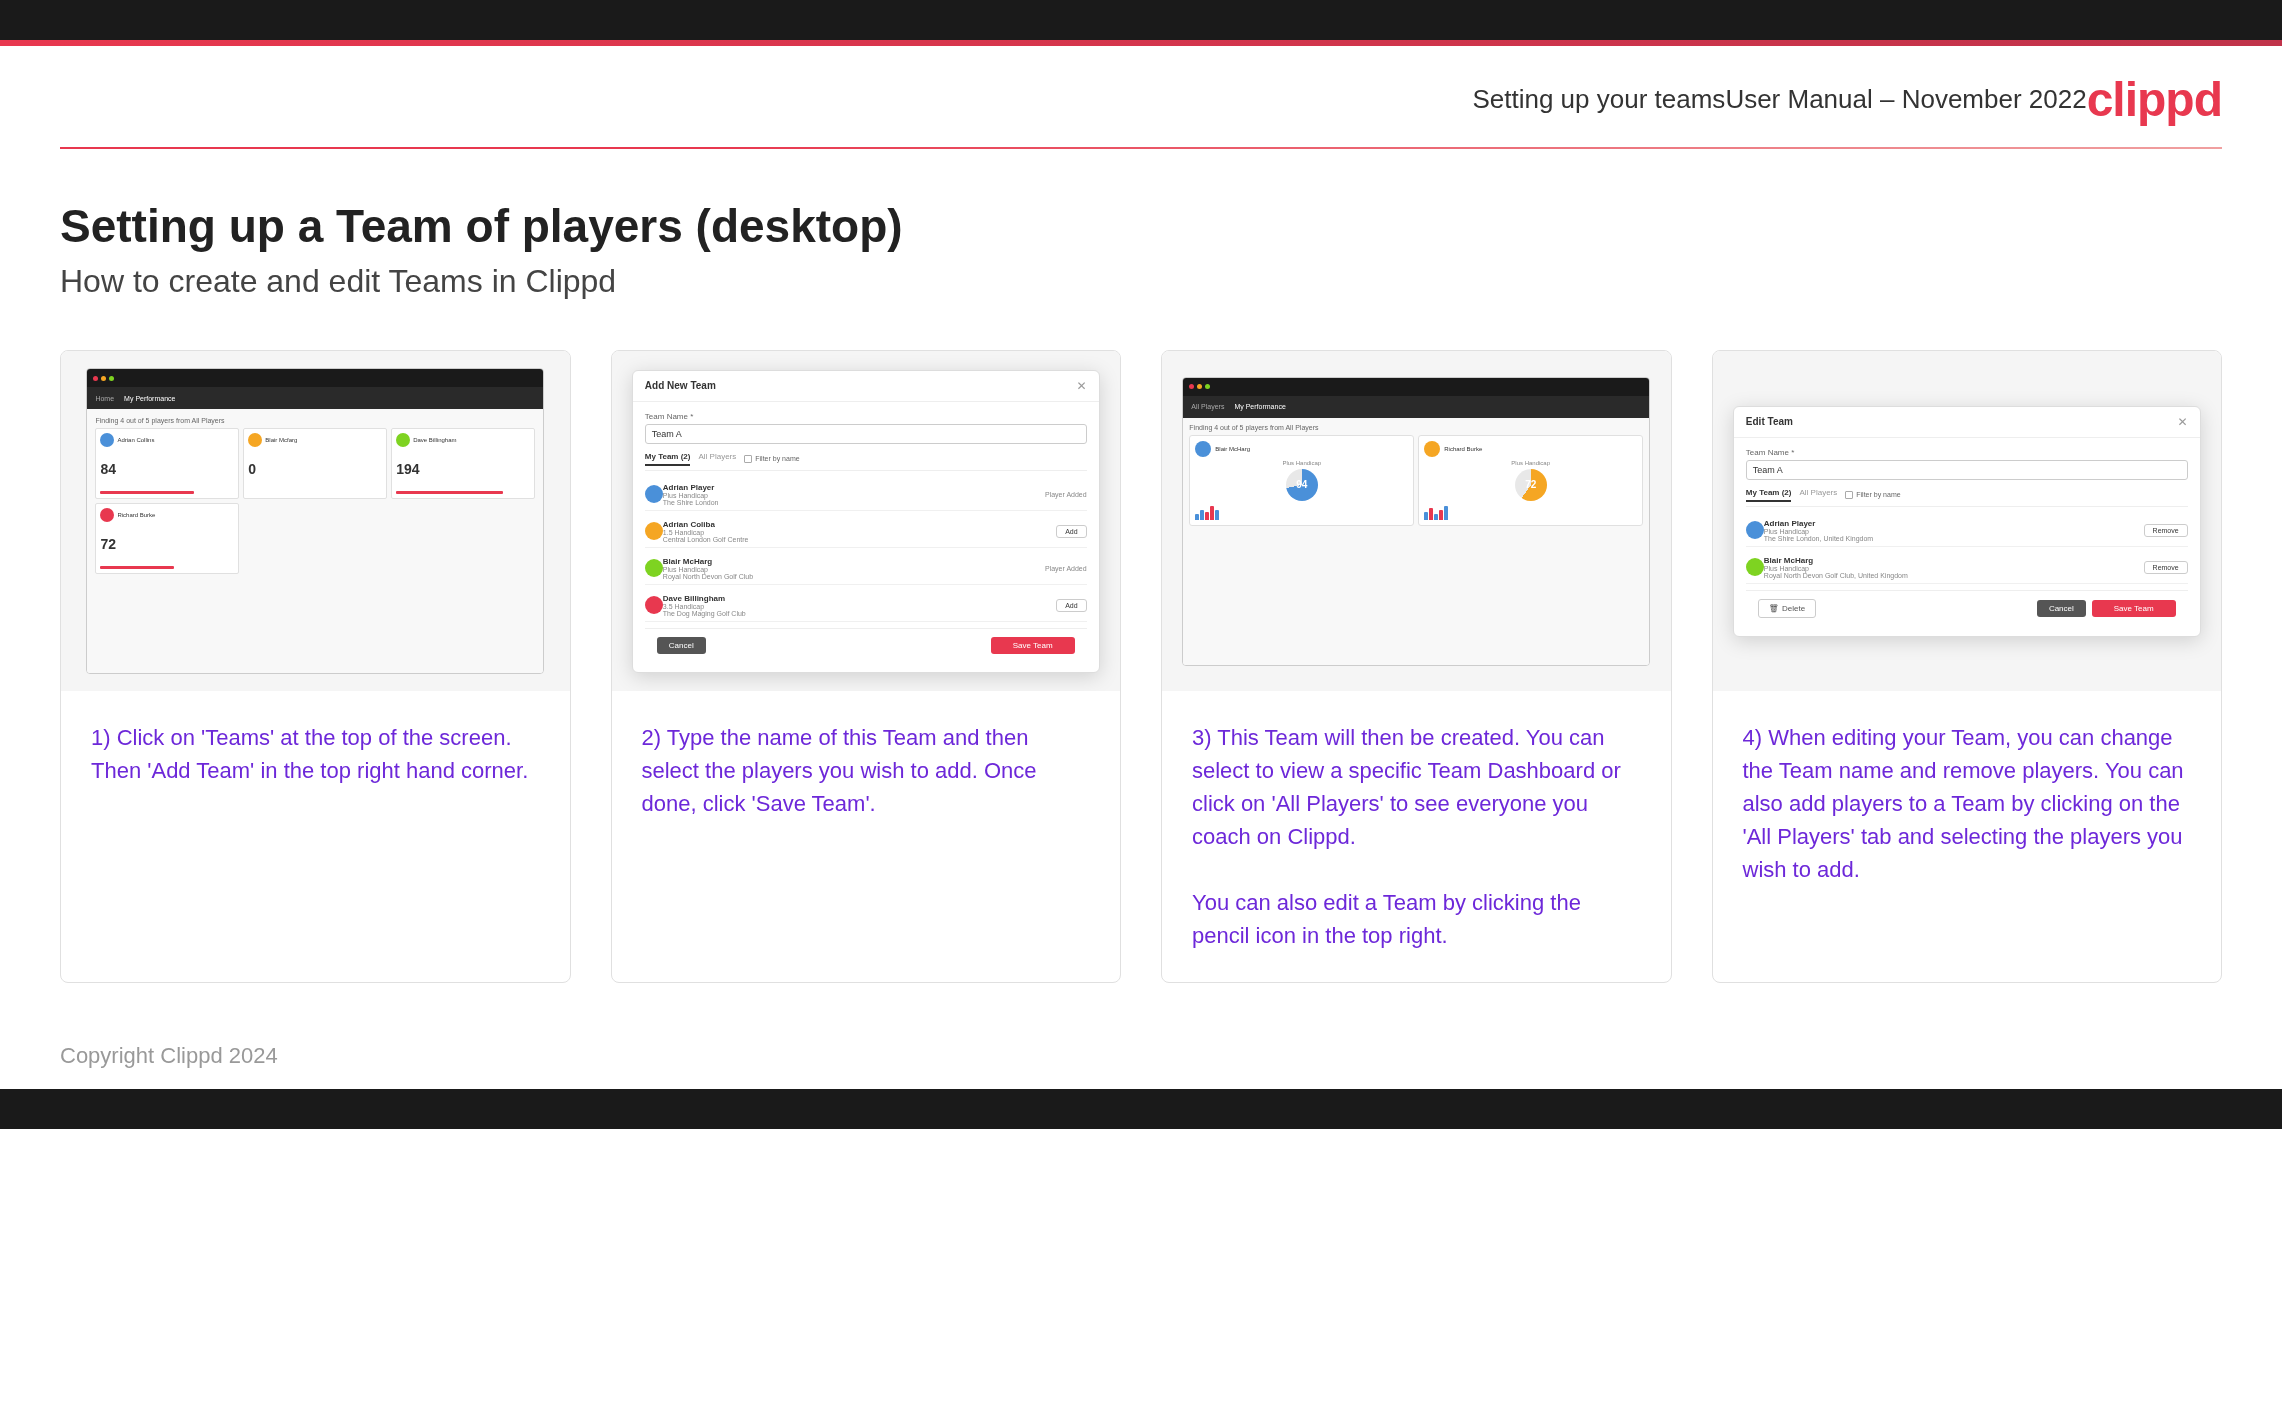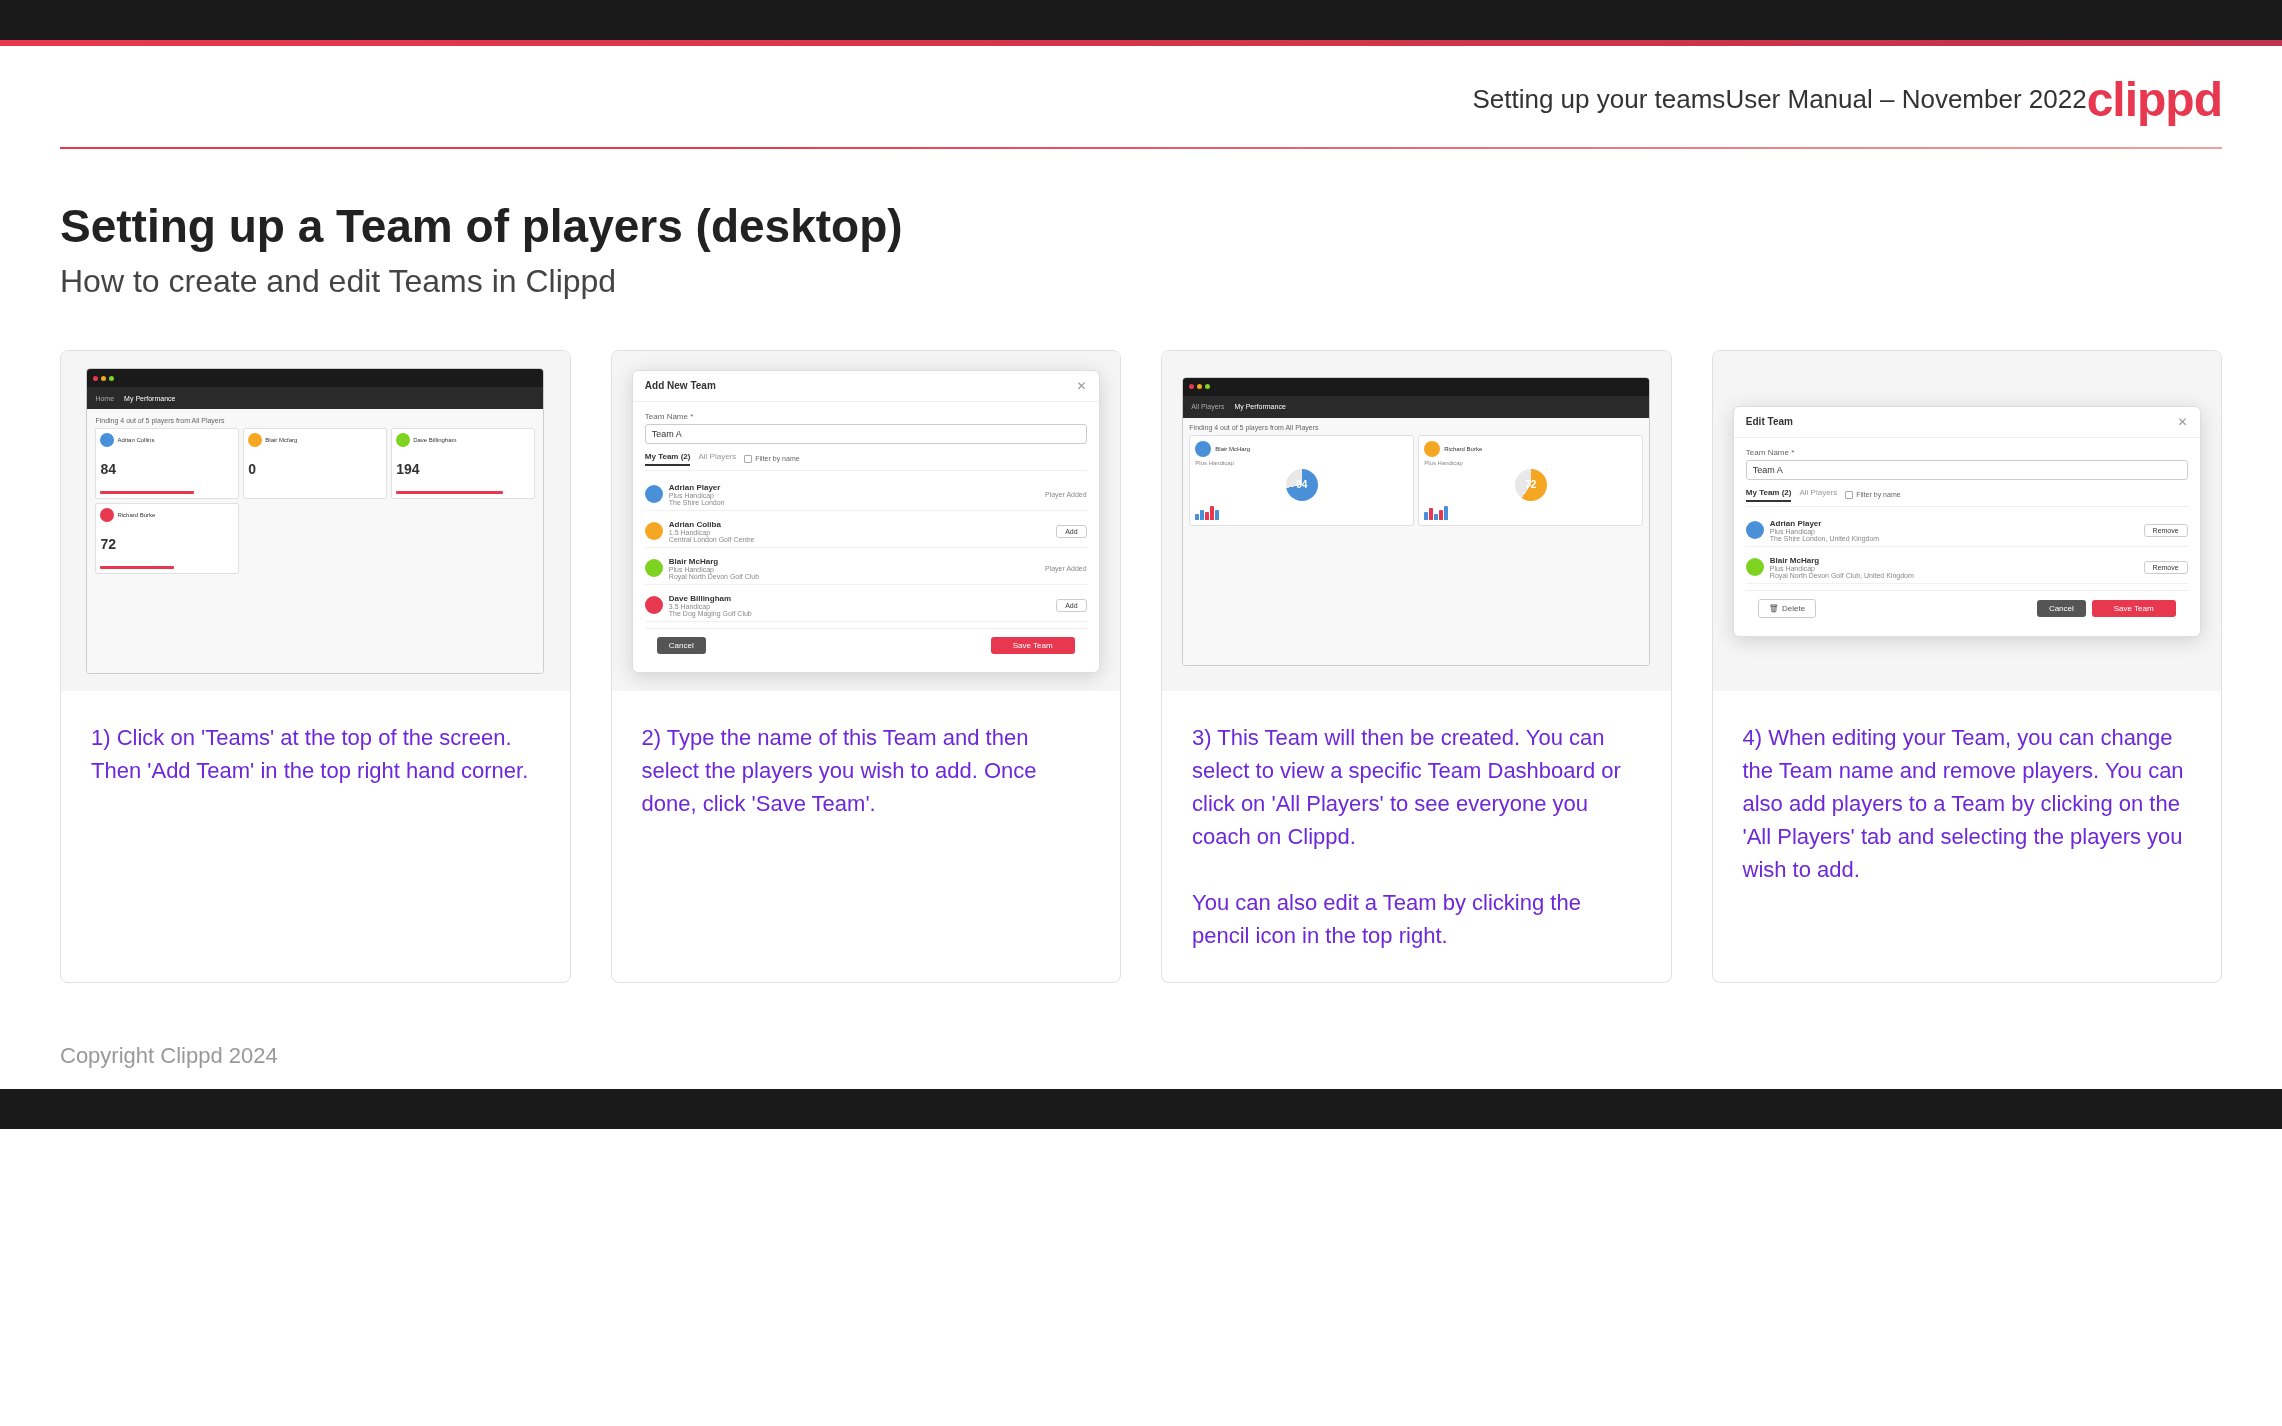--- a/index.html
+++ b/index.html
@@ -240,21 +240,21 @@
 
     .dialog-player-list { display: flex; flex-direction: column; gap: 5px; max-height: 160px; overflow: hidden; }
 
     .dialog-player-row {
       display: flex;
       align-items: center;
       justify-content: space-between;
       padding: 4px 0;
       border-bottom: 1px solid #f0f0f0;
     }
-    .dialog-player-info { display: flex; align-items: center; gap: 6px; }
+    .dialog-player-info { display: flex; align-items: center; }
     .dialog-player-name { font-size: 8px; font-weight: 600; color: #333; }
     .dialog-player-detail { font-size: 7px; color: #888; }
 
     .dialog-add-btn {
       background: #fff;
       border: 1px solid #ccc;
       border-radius: 3px;
       padding: 2px 8px;
       font-size: 7px;
       color: #333;
@@ -326,20 +326,21 @@
       display: grid;
       grid-template-columns: 1fr 1fr;
       gap: 4px;
     }
 
     .mock-team-card {
       background: #fff;
       border: 1px solid #e0e0e0;
       border-radius: 3px;
       padding: 5px;
+      text-align: center;
     }
 
     
     .footer {
       padding: 20px 60px;
       font-size: 22px;
       color: #999;
     }
 
     

